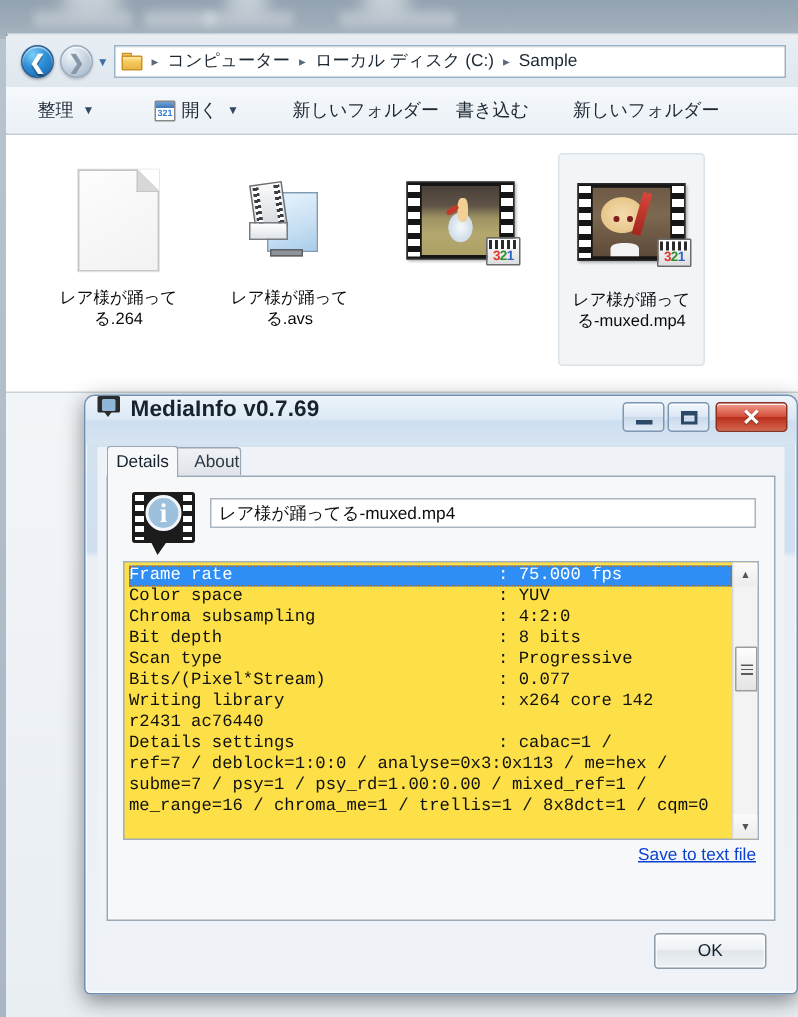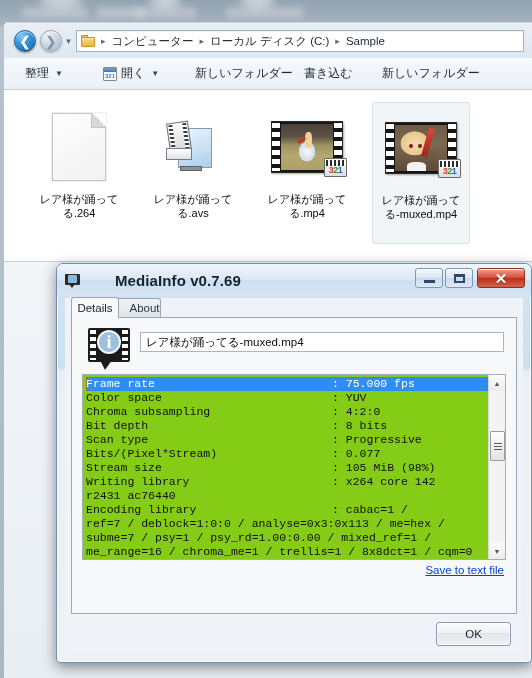--- a/index.html
+++ b/index.html
@@ -257,21 +257,21 @@
     position:absolute; left:56px; top:263px; width:476px; height:400px;
     border-radius:7px 7px 4px 4px;
     background: linear-gradient(180deg,#d6e4f2 0%, #cfdff0 26%, #e9eff5 27%, #eef2f6 100%);
     border:1px solid #6f8fb3;
     box-shadow: 0 4px 14px rgba(0,0,0,.45), inset 0 0 0 1px rgba(255,255,255,.75);
     overflow:hidden;
   }
   #mi-titlebar {
     position:absolute; left:0; top:0; width:100%; height:32px;
     background: linear-gradient(180deg,#eef5fb 0%, #dbe8f5 48%, #cddff0 52%, #d7e4f2 100%);
-    display:flex; align-items:center;gap:28px;
+    display:flex; 
   }
   #mi-appicon {
     width:15px; height:13px; margin-left:8px; position:relative; flex:0 0 auto;
   }
   #mi-appicon .frame {
     position:absolute; left:0; top:0; width:15px; height:11px;
     background:#2b2b2b; border-radius:1px;
   }
   #mi-appicon .inner {
     position:absolute; left:3px; top:1.5px; width:9px; height:8px;
@@ -352,21 +352,21 @@
     border-top:10px solid #1b1b1b;
   }
   #mi-filename {
     position:absolute; left:68px; top:14px; right:12px; height:20px;
     background:#fff; border:1px solid #a9b6c2;
     font-size:11.5px; color:#0d0d0d; display:flex; align-items:center;
     padding-left:5px; overflow:hidden; white-space:nowrap;
   }
   #mi-textarea {
     position:absolute; left:10px; top:56px; right:10px; height:186px;
-    background:#84cc16; border:1px solid #a1aebb;
+    background:#fde047; border:1px solid #a1aebb;
     overflow:hidden;
   }
   #mi-textinner {
     position:absolute; left:0; top:0; right:17px; bottom:0;
     padding:2px 0 0 3px; overflow:hidden;
   }
   .mi-line {
     font-family:"Liberation Mono", monospace;
     font-size:11.5px; line-height:14px; color:#111; white-space:pre;
     height:14px; position:relative;
@@ -506,21 +506,20 @@
             <div class="perf r"></div>
           <div class="screen">
               <div class="scene-a"></div>
             </div>
           <div class="codec-badge">
             <div class="top321"></div>
             <b><span class="c3">3</span><span class="c2">2</span><span class="c1">1</span></b>
           </div>
         </div>
       </div>
-      <div class="file-label">レア様が踊ってる.mp4</div>
     </div>
 
     <div class="file-tile selected" style="left:368px;">
       <div class="thumb-wrap">
         <div class="film-ico">
           <div class="strip"></div>
           <div class="perf l"></div>
             <div class="perf r"></div>
           <div class="screen">
             <div class="scene-b">
@@ -587,24 +586,23 @@
       <div id="mi-filename">レア様が踊ってる-muxed.mp4</div>
 
       <div id="mi-textarea">
         <div id="mi-textinner">
           <div class="mi-line sel focusrow"><span class="mi-key">Frame rate</span><span>: 75.000 fps</span></div>
           <div class="mi-line"><span class="mi-key">Color space</span><span>: YUV</span></div>
           <div class="mi-line"><span class="mi-key">Chroma subsampling</span><span>: 4:2:0</span></div>
           <div class="mi-line"><span class="mi-key">Bit depth</span><span>: 8 bits</span></div>
           <div class="mi-line"><span class="mi-key">Scan type</span><span>: Progressive</span></div>
           <div class="mi-line"><span class="mi-key">Bits/(Pixel*Stream)</span><span>: 0.077</span></div>
-          <div class="mi-line"><span class="mi-key">Stream size</span><span>: 105 MiB (98%)</span></div>
           <div class="mi-line"><span class="mi-key">Writing library</span><span>: x264 core 142</span></div>
           <div class="mi-line"><span>r2431 ac76440</span></div>
-          <div class="mi-line"><span class="mi-key">Encoding library</span><span>: cabac=1 /</span></div>
+          <div class="mi-line"><span class="mi-key">Details settings</span><span>: cabac=1 /</span></div>
           <div class="mi-line"><span>ref=7 / deblock=1:0:0 / analyse=0x3:0x113 / me=hex /</span></div>
           <div class="mi-line"><span>subme=7 / psy=1 / psy_rd=1.00:0.00 / mixed_ref=1 /</span></div>
           <div class="mi-line"><span>me_range=16 / chroma_me=1 / trellis=1 / 8x8dct=1 / cqm=0</span></div>
 
         </div>
 
         <div id="mi-scroll">
           <div class="sb-arrow up">▲</div>
           <div id="sb-thumb">
               <span class="grip"></span>

